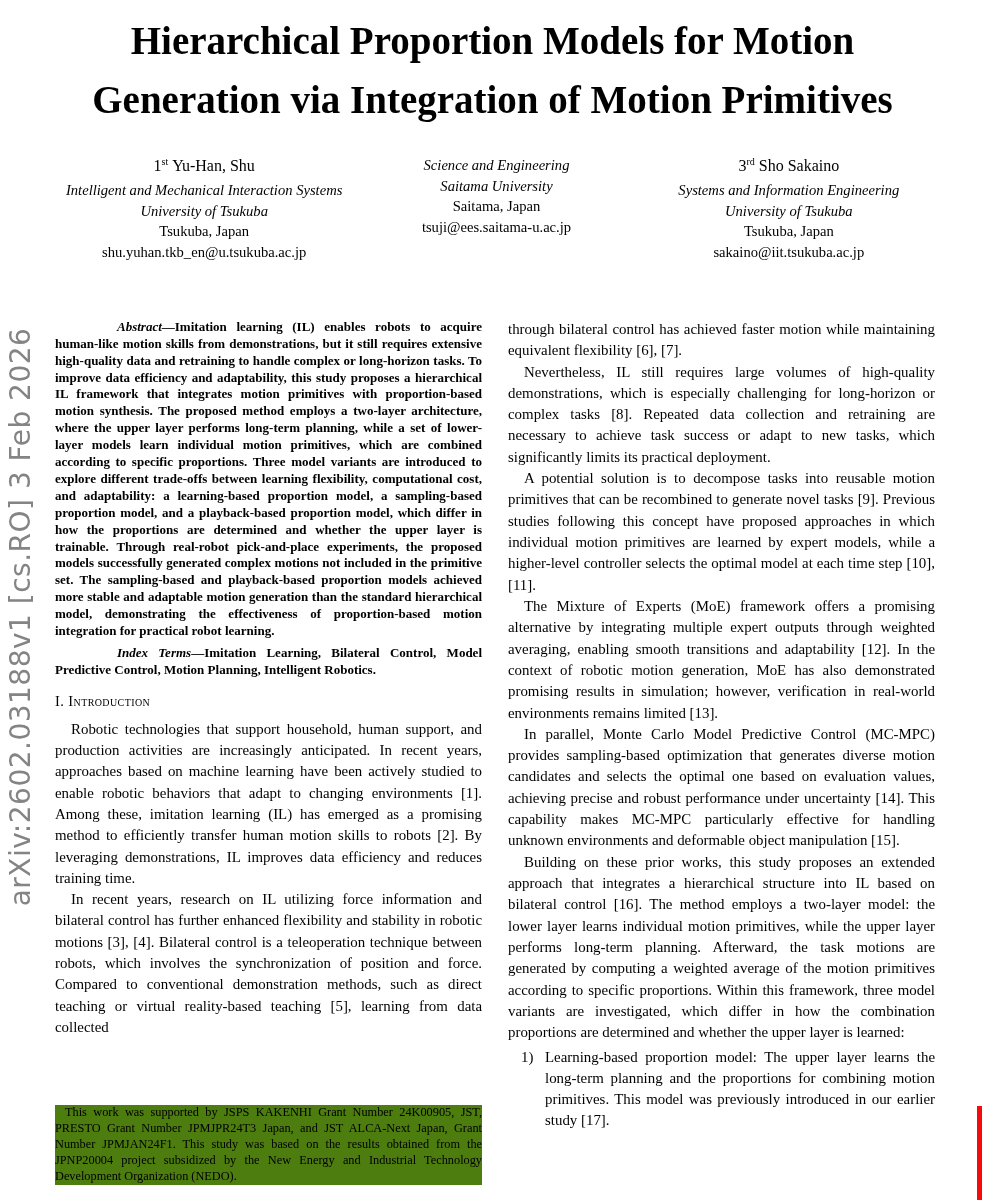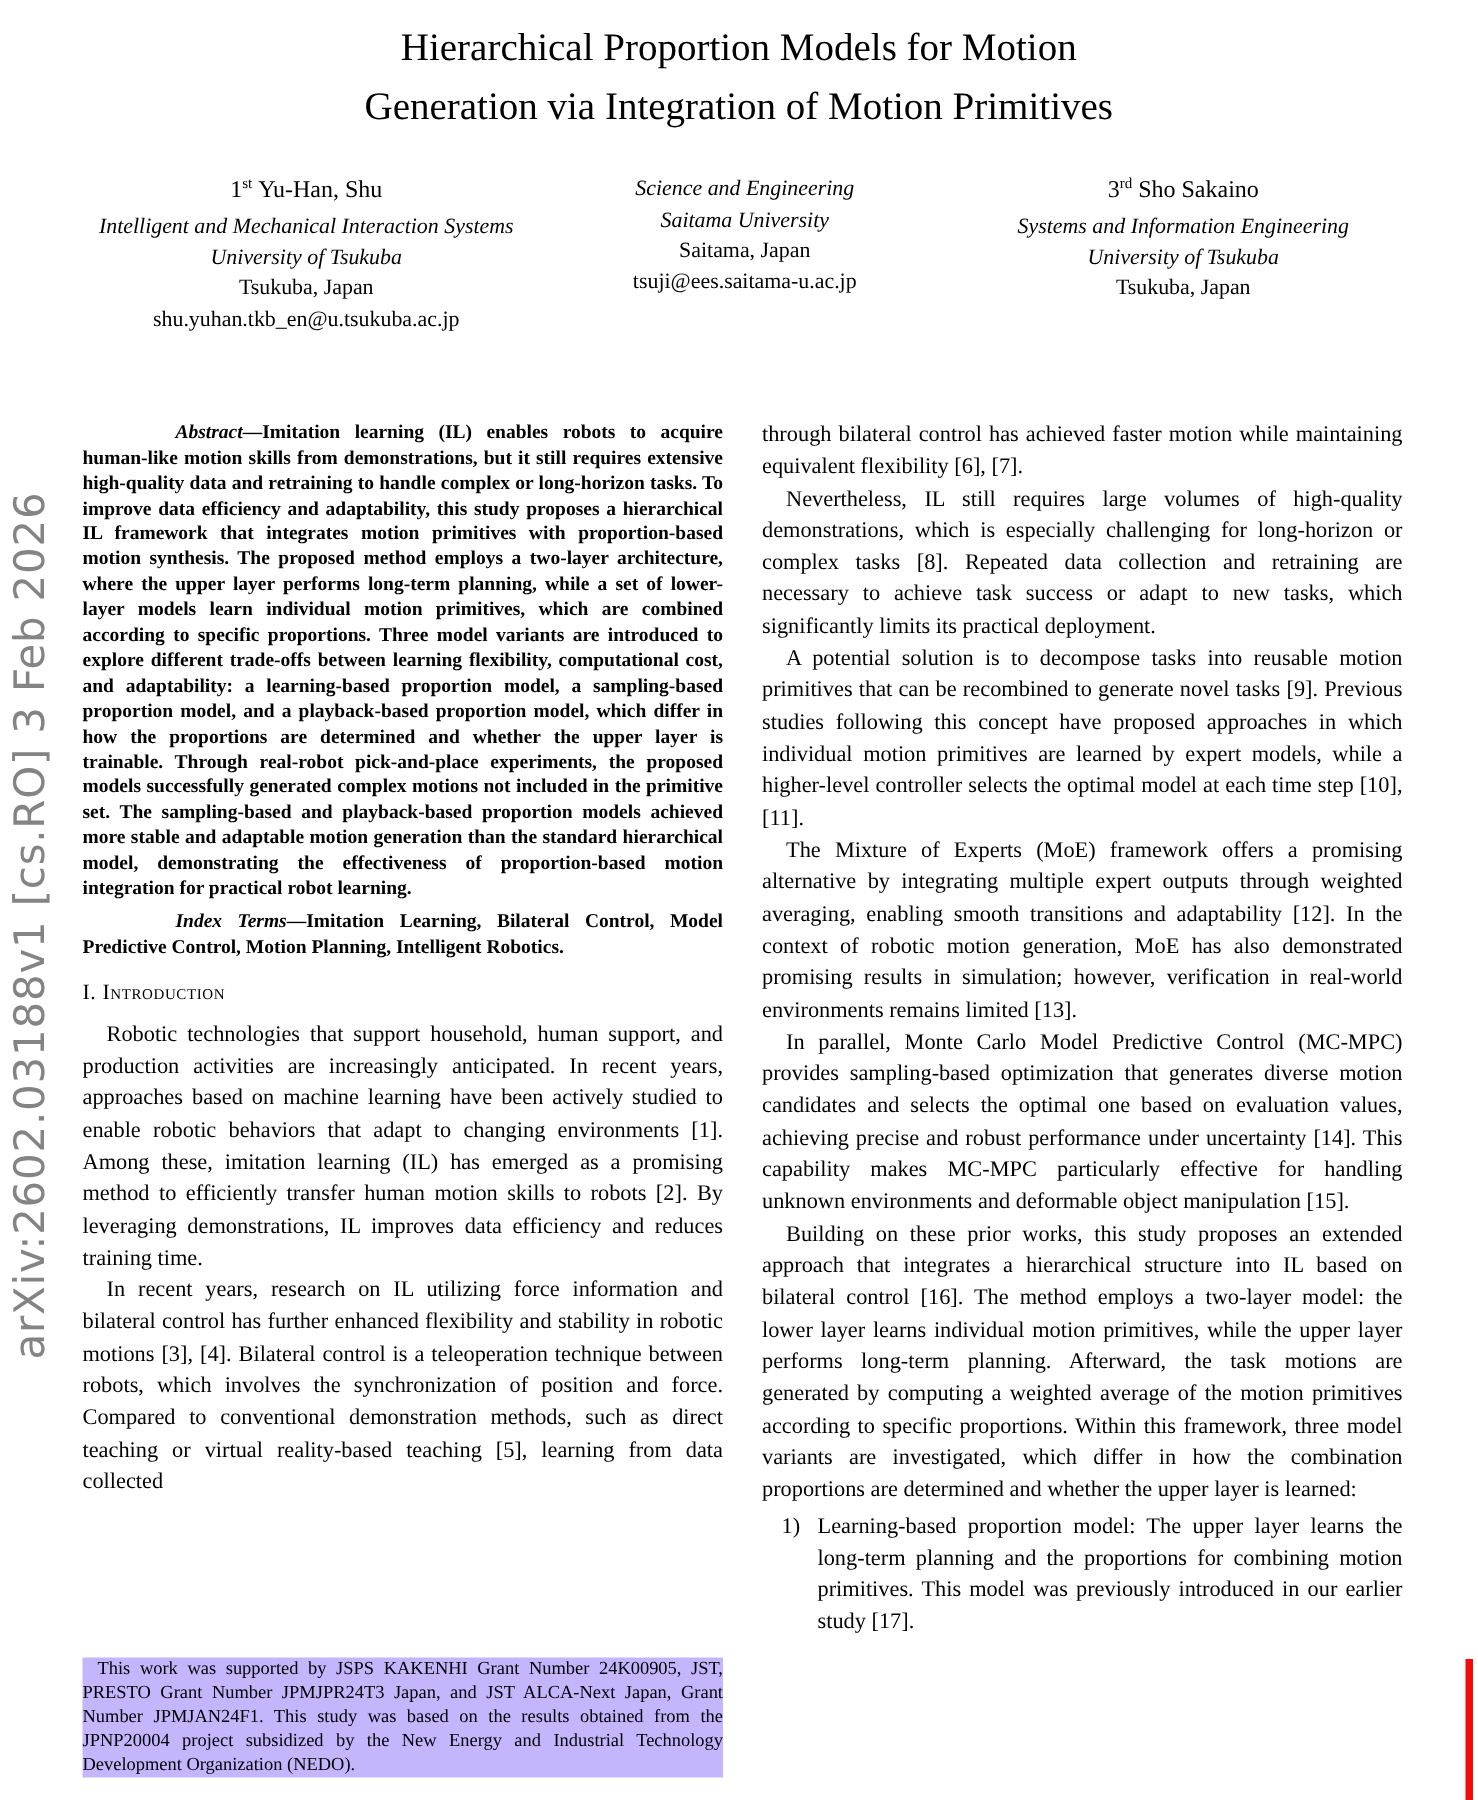--- a/index.html
+++ b/index.html
@@ -30,22 +30,22 @@
     position: absolute;
     right: 3px;
     top: 1106px;
     width: 5px;
     height: 94px;
   }
 
   .title {
     margin: 12px 30px 0 30px;
     text-align: center;
-    font-size: 26px;
-    font-weight: 400;
+    font-size: 39px;
+    font-weight: 700;
     line-height: 1.5;
   }
 
   .authors {
     display: flex;
     justify-content: center;
     margin: 26px 50px 0 58px;
   }
   .author {
     flex: 1;
@@ -101,21 +101,21 @@
     line-height: 1.43;
   }
   .list-marker { min-width: 24px; }
   .list-text { flex: 1; text-align: justify; }
 
   .footnote {
     position: absolute;
     left: 55px;
     top: 1105px;
     width: 427px;
-    background: #c4b5fd;
+    background: #4d7c0f;
     font-size: 12.3px;
     line-height: 1.3;
     text-align: justify;
     text-indent: 10px;
   }
 </style>
 </head>
 <body>
 
 <div class="paper">
@@ -140,20 +140,21 @@
       <div class="author-line italic">Saitama University</div>
       <div class="author-line">Saitama, Japan</div>
       <div class="author-line">tsuji@ees.saitama-u.ac.jp</div>
     </div>
 
     <div class="author">
       <div class="author-name"><span>3</span><sup>rd</sup><span class="name">Sho Sakaino</span></div>
       <div class="author-line italic">Systems and Information Engineering</div>
       <div class="author-line italic">University of Tsukuba</div>
       <div class="author-line">Tsukuba, Japan</div>
+      <div class="author-line">sakaino@iit.tsukuba.ac.jp</div>
     </div>
 
   </section>
 
   <main class="columns">
 
     <div class="col">
       <p class="abstract"><span class="lead">Abstract</span><span>—Imitation learning (IL) enables robots to acquire human-like motion skills from demonstrations, but it still requires extensive high-quality data and retraining to handle complex or long-horizon tasks. To improve data efficiency and adaptability, this study proposes a hierarchical IL framework that integrates motion primitives with proportion-based motion synthesis. The proposed method employs a two-layer architecture, where the upper layer performs long-term planning, while a set of lower-layer models learn individual motion primitives, which are combined according to specific proportions. Three model variants are introduced to explore different trade-offs between learning flexibility, computational cost, and adaptability: a learning-based proportion model, a sampling-based proportion model, and a playback-based proportion model, which differ in how the proportions are determined and whether the upper layer is trainable. Through real-robot pick-and-place experiments, the proposed models successfully generated complex motions not included in the primitive set. The sampling-based and playback-based proportion models achieved more stable and adaptable motion generation than the standard hierarchical model, demonstrating the effectiveness of proportion-based motion integration for practical robot learning.</span></p>
       <p class="abstract index-terms"><span class="lead">Index Terms</span><span>—Imitation Learning, Bilateral Control, Model Predictive Control, Motion Planning, Intelligent Robotics.</span></p>
       <h2 class="section-heading">I. Introduction</h2>

